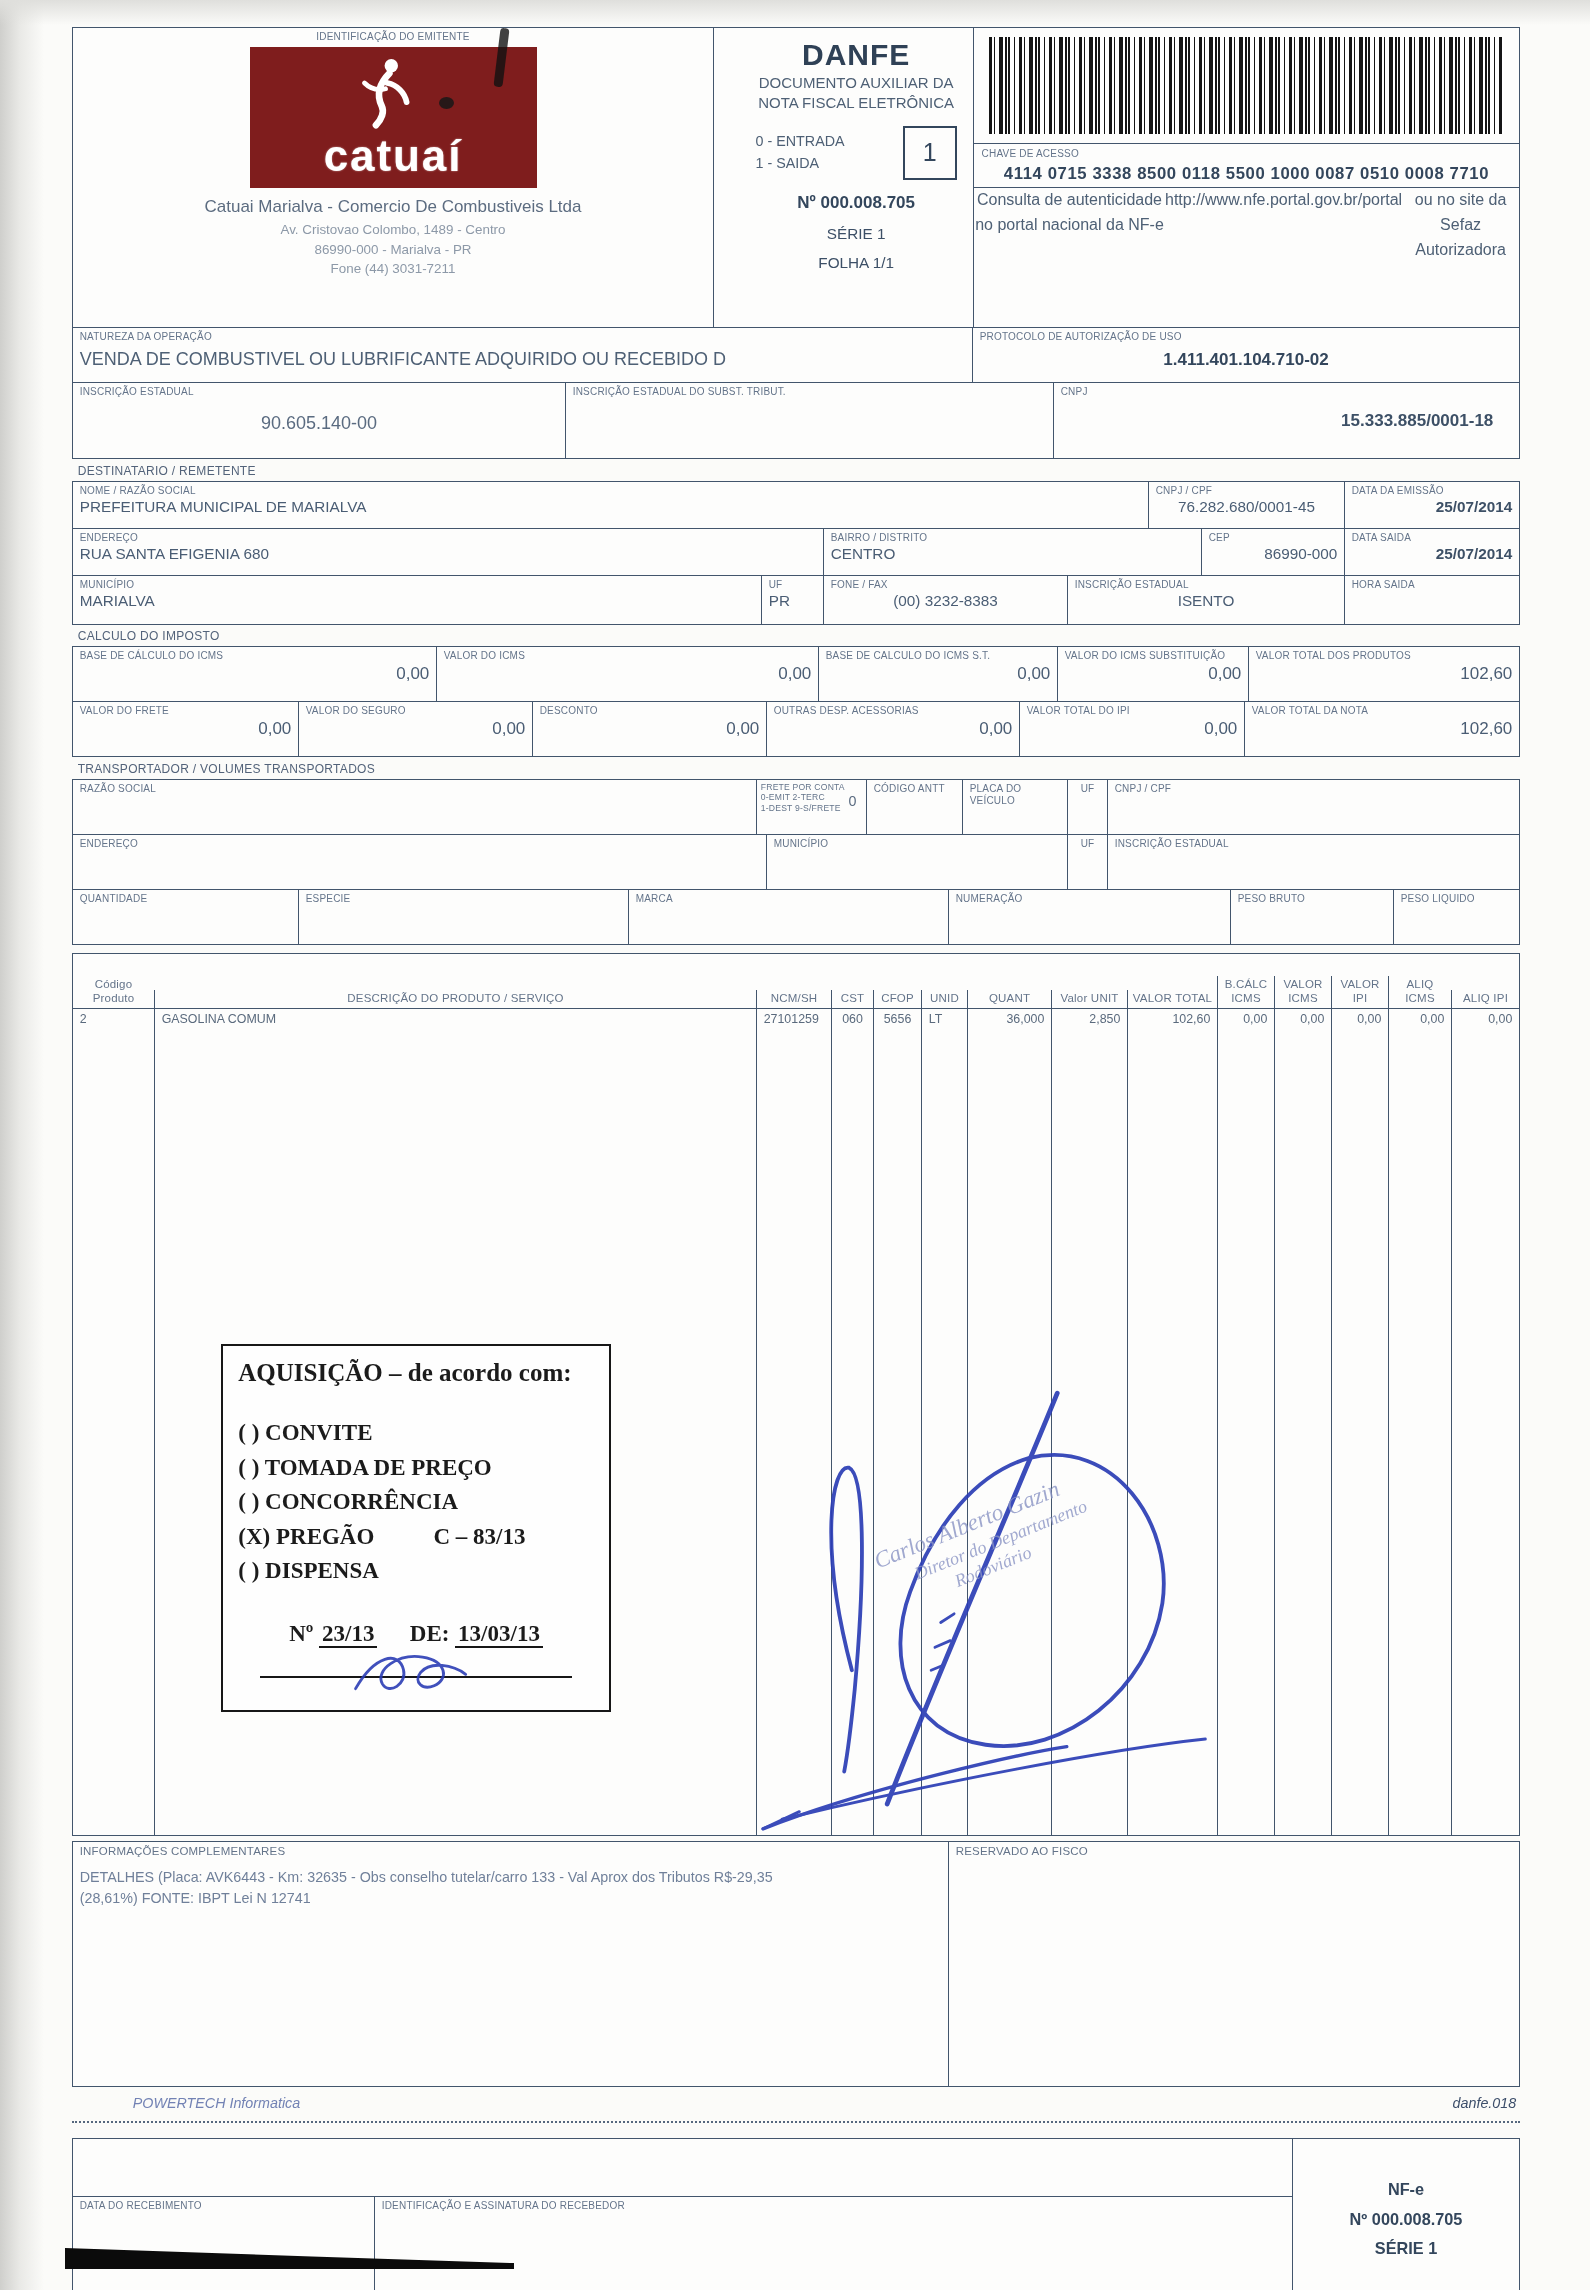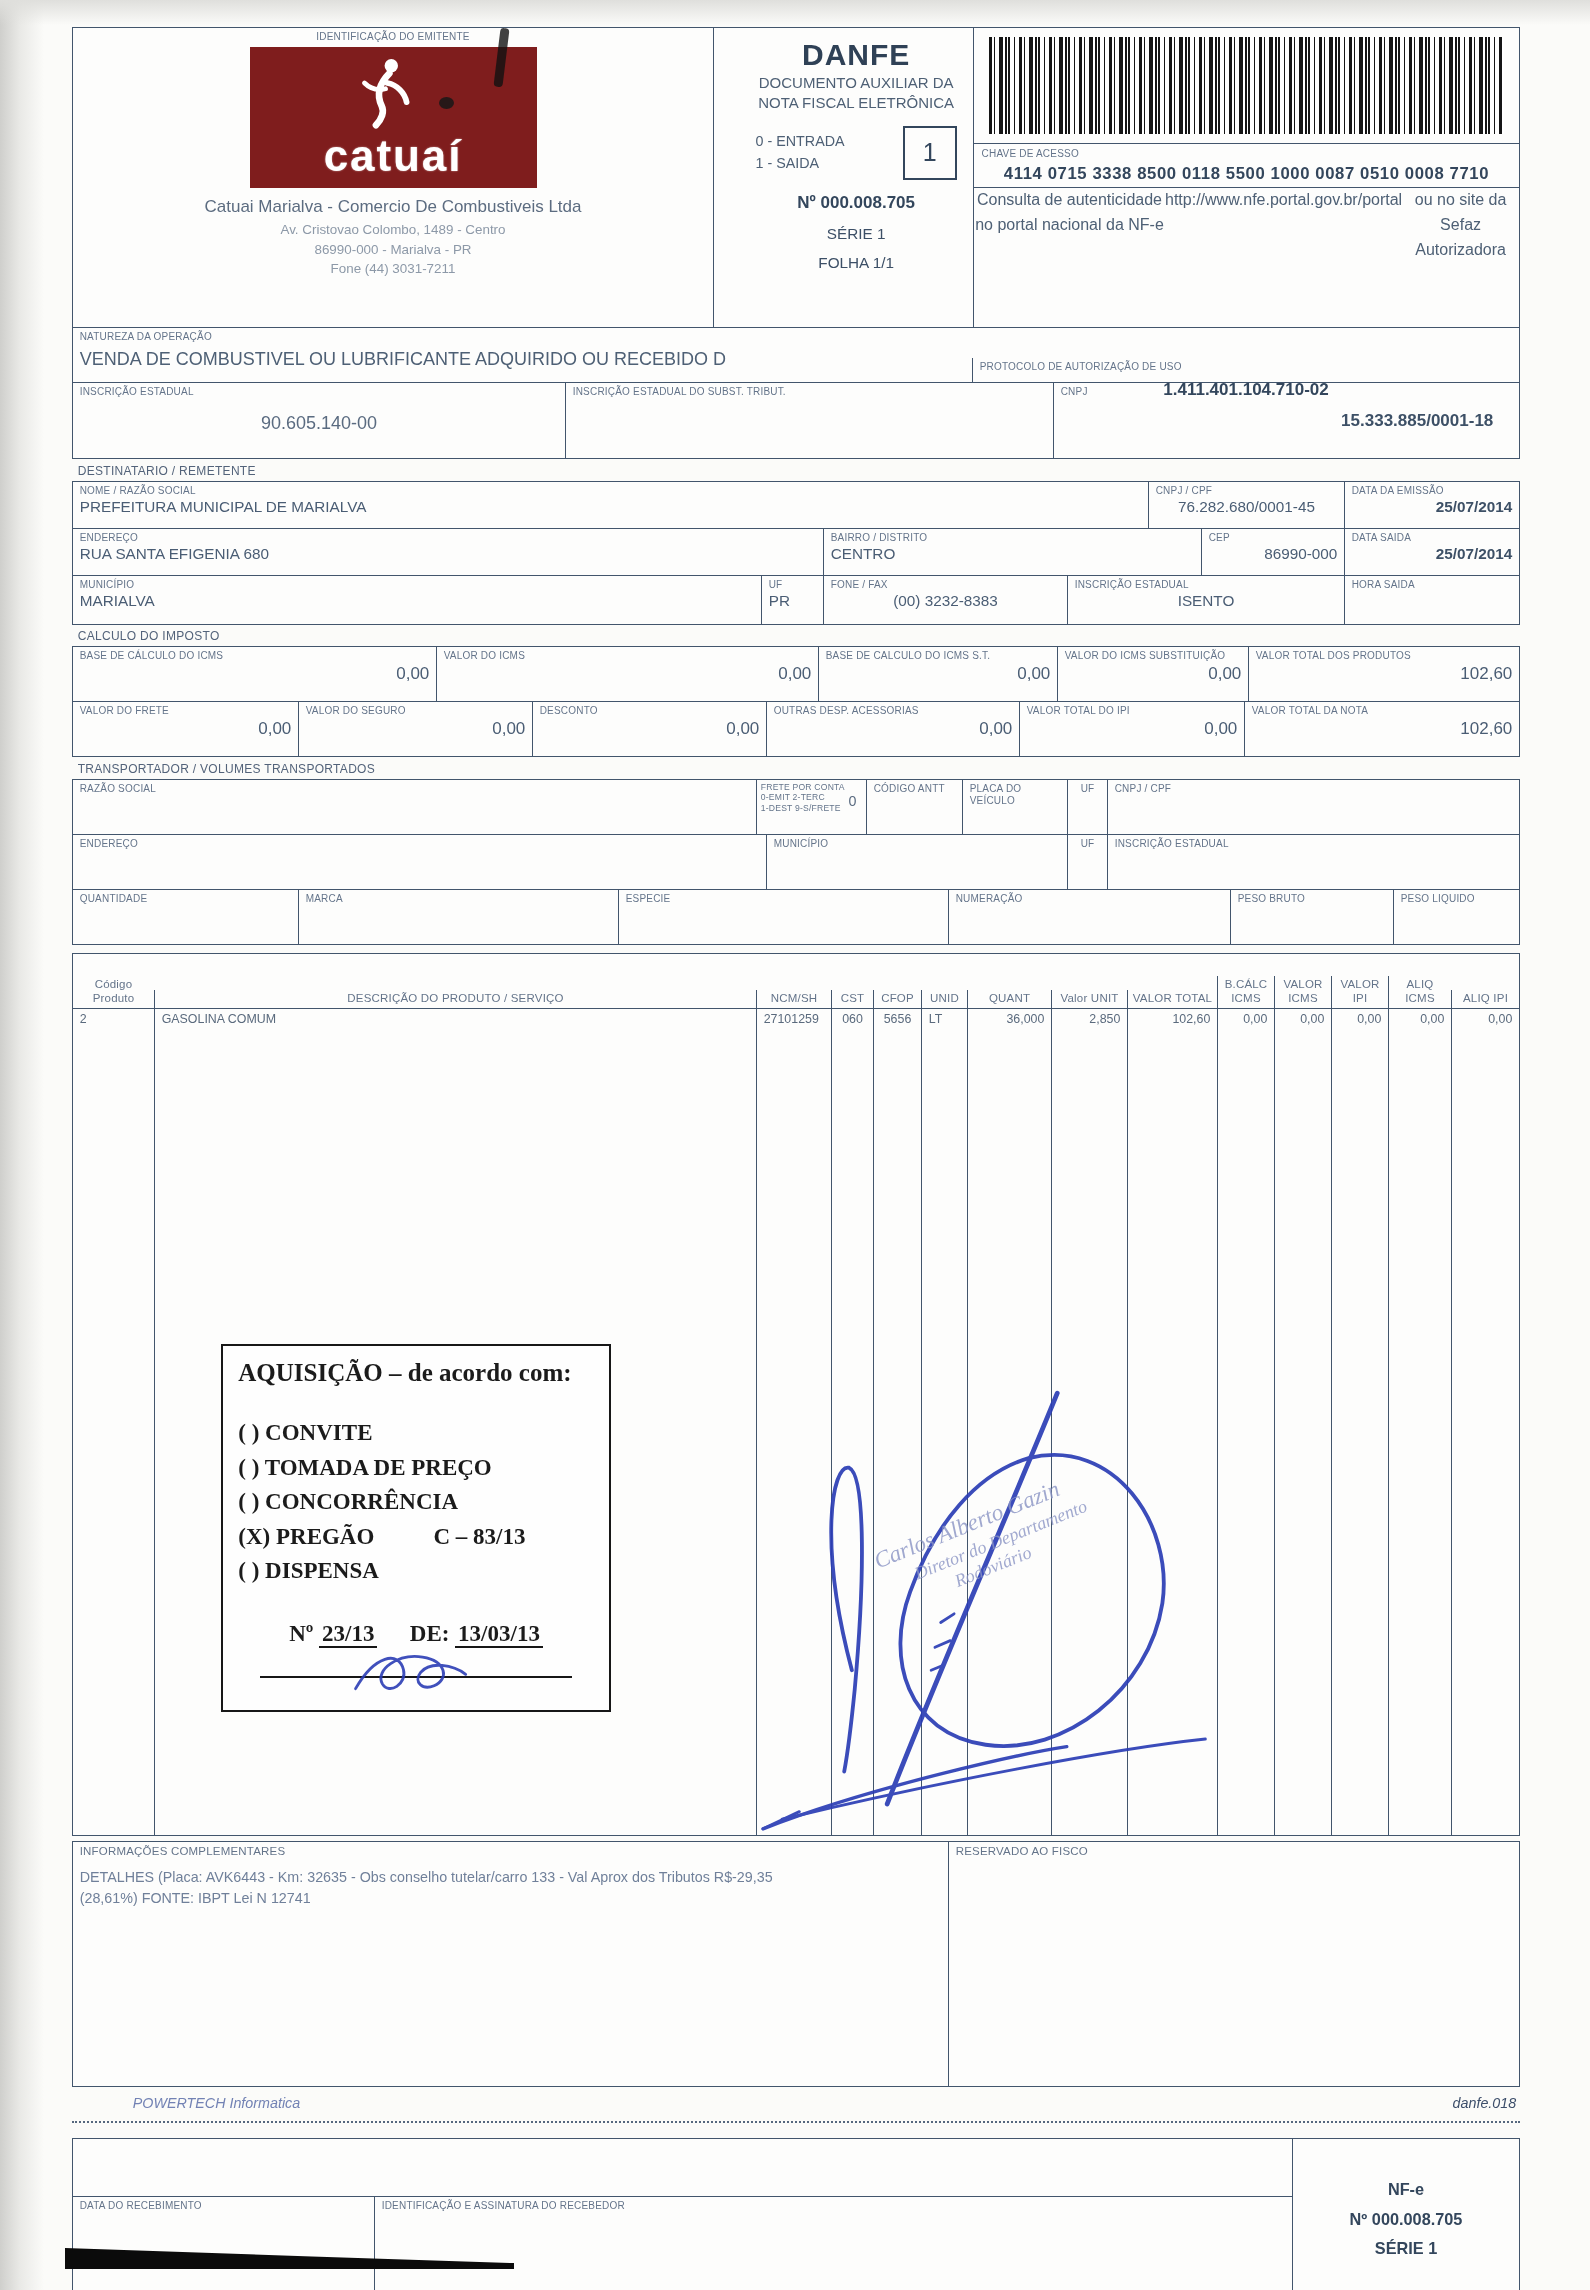--- a/index.html
+++ b/index.html
@@ -166,21 +166,21 @@
             <div>http://www.nfe.portal.gov.br/portal</div>
             <div>ou no site da Sefaz Autorizadora</div>
           </div>
         </div>
       </div>
       <div class="row" style="height:54px;">
         <div class="cell" style="width:899px;">
           <div class="lbl">NATUREZA DA OPERAÇÃO</div>
           <div class="nat-val">VENDA DE COMBUSTIVEL OU LUBRIFICANTE ADQUIRIDO OU RECEBIDO D</div>
         </div>
-        <div class="cell" style="flex:1;margin-top:30px;">
+        <div class="cell" style="flex:1;">
           <div class="lbl">PROTOCOLO DE AUTORIZAÇÃO DE USO</div>
           <div class="proto-val">1.411.401.104.710-02</div>
         </div>
       </div>
       <div class="row" style="height:75px;">
         <div class="cell" style="width:492px;">
           <div class="lbl">INSCRIÇÃO ESTADUAL</div>
           <div class="ie-val">90.605.140-00</div>
         </div>
         <div class="cell" style="width:488px;">
@@ -338,25 +338,25 @@
           <div class="lbl vc">UF</div>
         </div>
         <div class="cell" style="flex:1;">
           <div class="lbl">INSCRIÇÃO ESTADUAL</div>
         </div>
       </div>
       <div class="row" style="height:54px;">
         <div class="cell" style="width:225px;">
           <div class="lbl">QUANTIDADE</div>
         </div>
+        <div class="cell" style="width:330px;">
+          <div class="lbl">ESPECIE</div>
+        </div>
         <div class="cell" style="width:320px;">
           <div class="lbl">MARCA</div>
-        </div>
-        <div class="cell" style="width:330px;">
-          <div class="lbl">ESPECIE</div>
         </div>
         <div class="cell" style="width:282px;">
           <div class="lbl">NUMERAÇÃO</div>
         </div>
         <div class="cell" style="width:163px;">
           <div class="lbl">PESO BRUTO</div>
         </div>
         <div class="cell" style="flex:1;">
           <div class="lbl">PESO LIQUIDO</div>
         </div>

